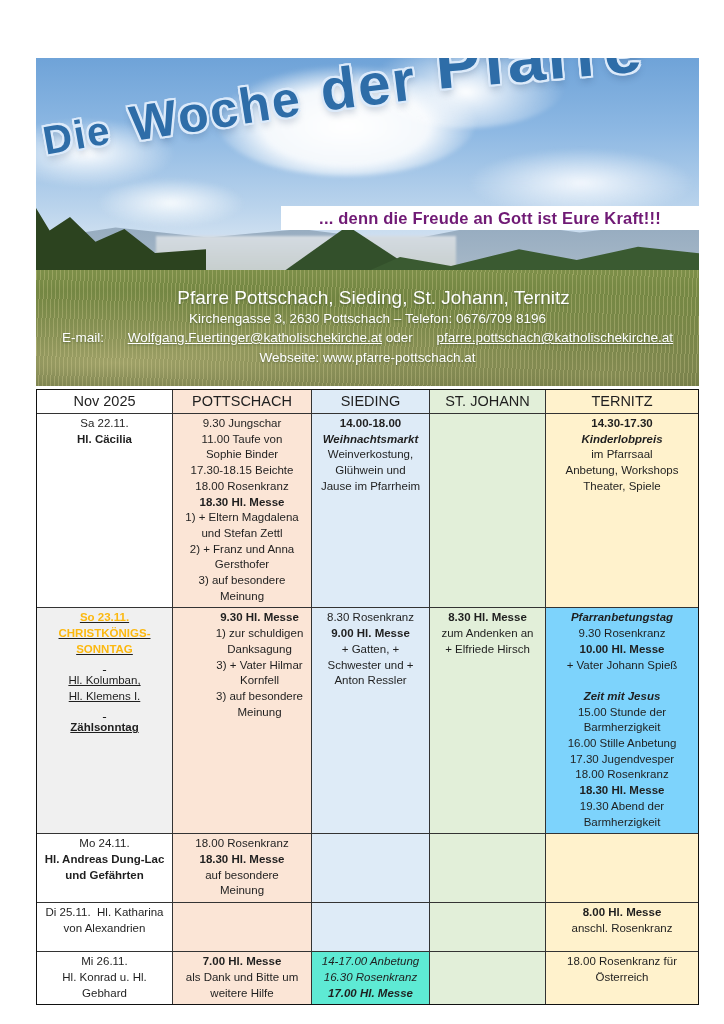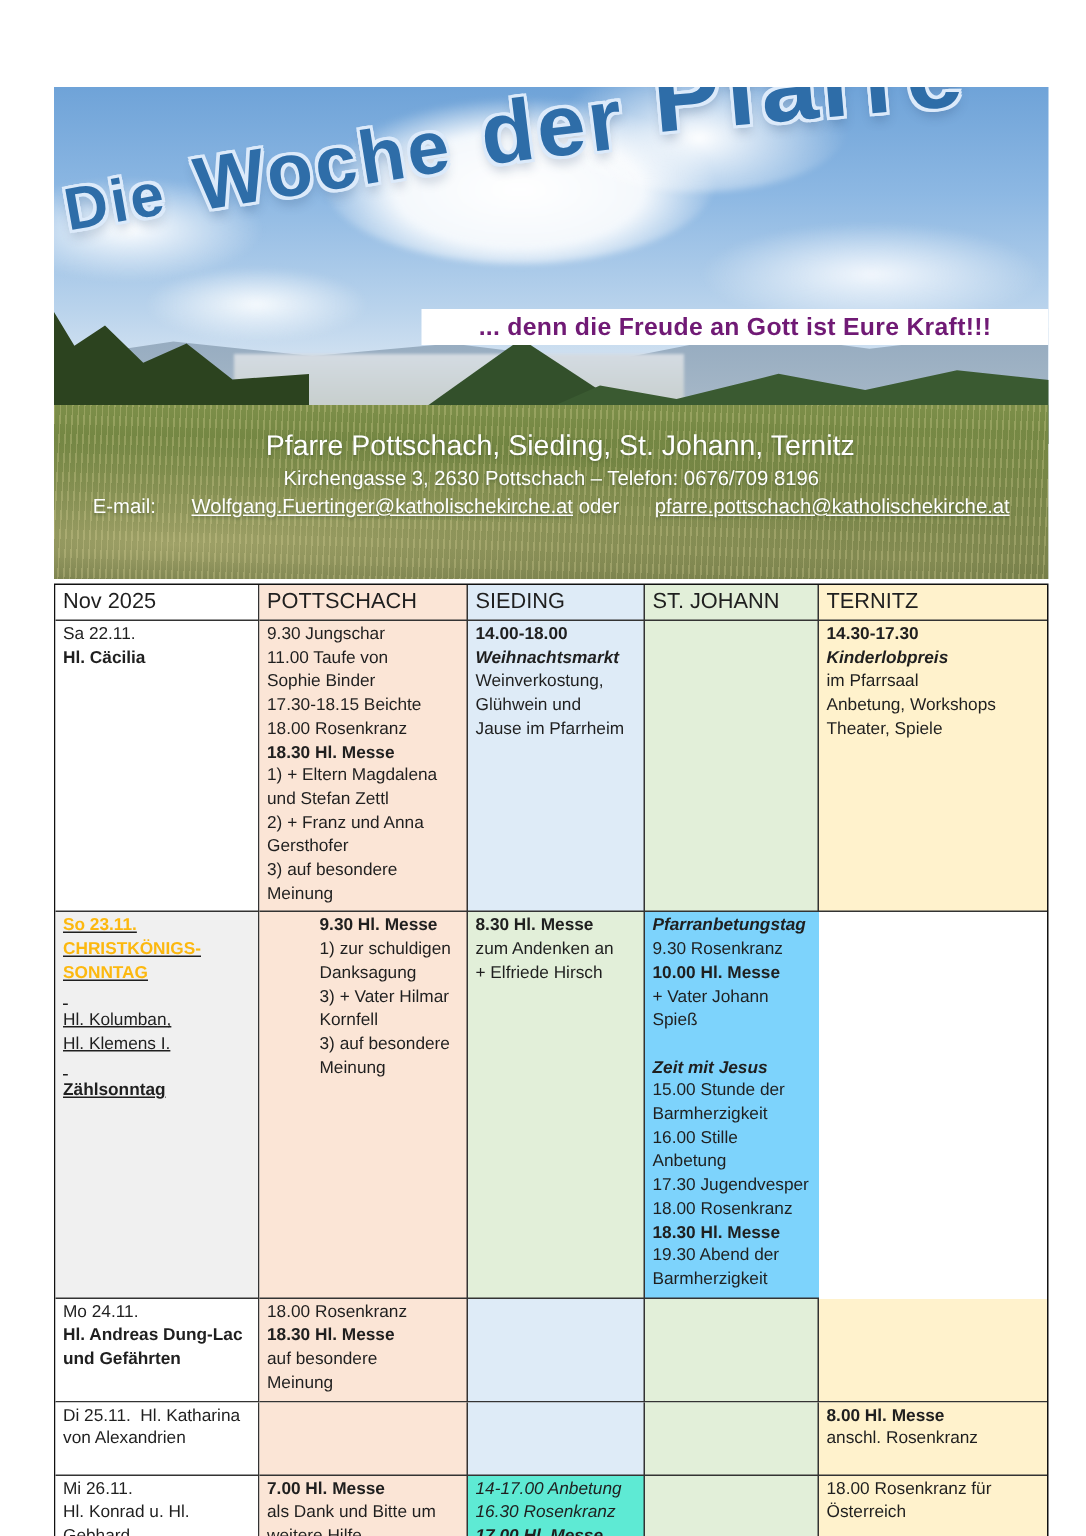--- a/index.html
+++ b/index.html
@@ -54,21 +54,21 @@
   .contact .l2{font-size:13.5px;line-height:19px;}
   .contact .l3{font-size:13.5px;line-height:20px;}
   .contact .l4{font-size:13.5px;line-height:19px;}
   .contact a{color:#ffffff;text-decoration:underline;margin-left:20px;}
 
   
   .table{position:absolute;left:36px;top:389px;width:663px;border:1.5px solid #111;box-sizing:border-box;
          font-size:11.5px;line-height:15.7px;}
   .trow{display:grid;grid-template-columns:136px 139px 118px 116px auto;}
   .cell{border-right:1px solid #333;border-bottom:1px solid #333;padding:2px 5px 3px 5px;box-sizing:border-box;
-        background:#ffffff;}
+        background:#ffffff;text-align:center;}
   .cell:last-child{border-right:none;}
   .trow:last-child .cell{border-bottom:none;}
   .head .cell{height:24px;font-size:14.5px;padding-top:2px;line-height:18px;}
   .r4 .cell{min-height:49px;}
   .ln{min-height:15.7px;white-space:pre-wrap;}
   .ln.b{font-weight:bold;}
   .ln.bi{font-weight:bold;font-style:italic;}
   .ln.gold{font-weight:bold;color:#fcb80f;}
   .shade{background:#f0f0f0 !important;}
 </style>
@@ -98,20 +98,21 @@
       </div>
 
     <div class="subtitle-box">
       <span>... denn die Freude an Gott ist Eure Kraft!!!</span>
     </div>
 
     <div class="contact">
       <div class="l1">Pfarre Pottschach, Sieding, St. Johann, Ternitz</div>
       <div class="l2">Kirchengasse 3, 2630 Pottschach – Telefon: 0676/709 8196</div>
       <div class="l3"><span>E-mail: </span><a href="#">Wolfgang.Fuertinger@katholischekirche.at</a><span> oder </span><a href="#">pfarre.pottschach@katholischekirche.at</a></div>
+      <div class="l4">Webseite: www.pfarre-pottschach.at</div>
     </div>
   </div>
 
   <div class="table">
       <div class="trow head">
         <div class="cell" style="background: rgb(255, 255, 255);">Nov 2025</div>
         <div class="cell" style="background: rgb(251, 229, 214);">POTTSCHACH</div>
         <div class="cell" style="background: rgb(222, 235, 247);">SIEDING</div>
         <div class="cell" style="background: rgb(226, 239, 217);">ST. JOHANN</div>
         <div class="cell" style="background: rgb(255, 242, 204);">TERNITZ</div>
@@ -163,20 +164,27 @@
           <div class="ln b">Zählsonntag</div>
         </div>
         <div class="cell" style="background: rgb(251, 229, 214); padding-left: 40px;">
           <div class="ln b">9.30 Hl. Messe</div>
           <div class="ln">1) zur schuldigen</div>
           <div class="ln">Danksagung</div>
           <div class="ln">3) + Vater Hilmar</div>
           <div class="ln">Kornfell</div>
           <div class="ln">3) auf besondere</div>
           <div class="ln">Meinung</div>
+        </div>
+        <div class="cell" style="background: rgb(222, 235, 247);">
+          <div class="ln">8.30 Rosenkranz</div>
+          <div class="ln b">9.00 Hl. Messe</div>
+          <div class="ln">+ Gatten, +</div>
+          <div class="ln">Schwester und +</div>
+          <div class="ln">Anton Ressler</div>
         </div>
         <div class="cell" style="background: rgb(226, 239, 217);">
           <div class="ln b">8.30 Hl. Messe</div>
           <div class="ln">zum Andenken an</div>
           <div class="ln">+ Elfriede Hirsch</div>
         </div>
         <div class="cell" style="background: #7dd3fc;">
           <div class="ln bi">Pfarranbetungstag</div>
           <div class="ln">9.30 Rosenkranz</div>
           <div class="ln b">10.00 Hl. Messe</div>

